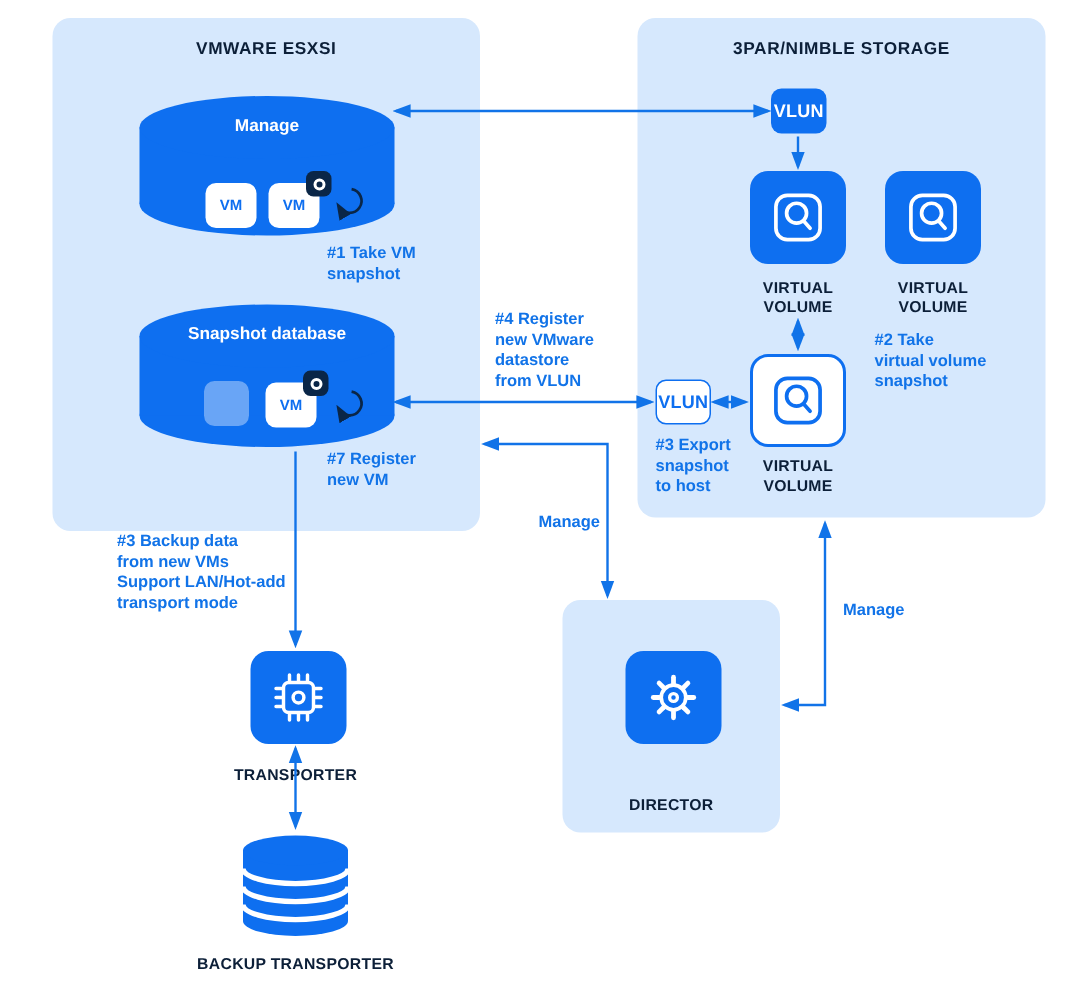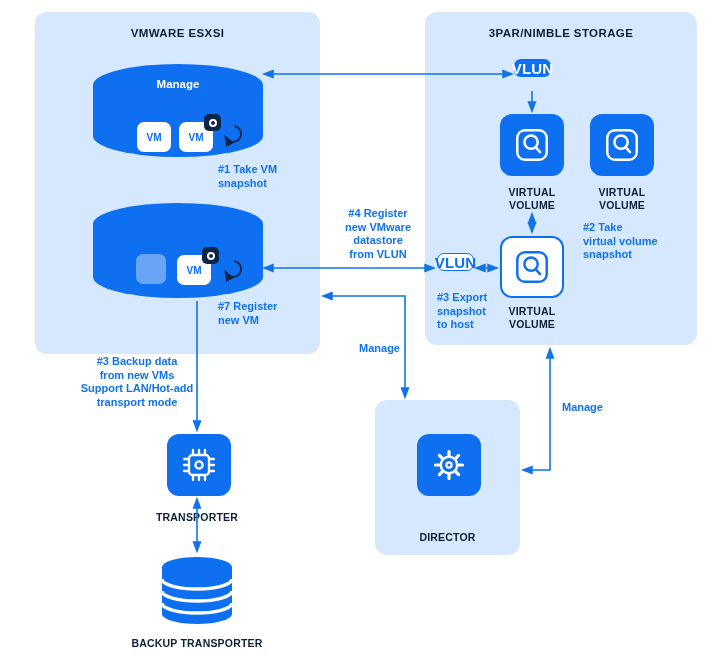--- a/index.html
+++ b/index.html
@@ -22,33 +22,33 @@
   .cyl-body{position:absolute;left:0;right:0;top:21px;bottom:21px;background:var(--blue);z-index:1;}
   .cyl-label{position:absolute;top:14px;left:0;right:0;text-align:center;color:#fff;
     font-size:11.5px;font-weight:bold;z-index:3;}
   .vm-box{position:absolute;width:34px;height:30px;background:#fff;border-radius:7px;
     display:flex;align-items:center;justify-content:center;font-size:10px;font-weight:bold;
     color:var(--blue);z-index:4;}
   .ghost{position:absolute;width:30px;height:30px;background:rgba(255,255,255,.38);border-radius:7px;z-index:4;}
   .badge{position:absolute;width:17px;height:17px;background:var(--navy);border-radius:5px;z-index:5;
     display:flex;align-items:center;justify-content:center;}
   .badge .ring{width:8px;height:8px;border:2px solid #fff;border-radius:50%;}
-  .vlun{position:absolute;width:37px;height:18px;border-radius:7px;display:flex;align-items:center;
-    justify-content:center;font-size:15px;font-weight:bold;letter-spacing:.2px;z-index:4;}
+  .vlun{position:absolute;width:37px;height:30px;border-radius:7px;display:flex;align-items:center;
+    justify-content:center;font-size:12px;font-weight:bold;letter-spacing:.2px;z-index:4;}
   .vlun.solid{background:var(--blue);color:#fff;}
   .vlun.outline{background:#fff;color:var(--blue);border:1.5px solid var(--blue);}
   .node{position:absolute;width:64px;height:62px;border-radius:12px;display:flex;
     align-items:center;justify-content:center;z-index:4;}
   .node.solid{background:var(--blue);}
   .node.outline{background:#fff;border:2px solid var(--blue);}
   .node-label{position:absolute;text-align:center;font-size:10.5px;font-weight:bold;
     color:var(--dark);line-height:13px;letter-spacing:.2px;}
   .step{position:absolute;font-size:11px;font-weight:bold;color:var(--arrow);
     line-height:13.5px;white-space:pre-line;}
-  .step.center{text-align:center;}
+  .step.center{}
   .step.right{text-align:right;}
   .overlay{position:absolute;left:0;top:0;pointer-events:none;z-index:10;}
   .arrow{stroke:var(--arrow);stroke-width:1.6;fill:none;}
   .loop{stroke:var(--navy);stroke-width:1.8;fill:none;}
 </style>
 </head>
 <body>
 
 <div class="stage">
 
@@ -75,20 +75,21 @@
     <span>VM</span>
   </div>
   <div class="badge" style="left:204px;top:114px;">
     <span class="ring"></span>
   </div>
 
   <div class="cylinder" style="left:93px;top:203px;width:170px;height:95px;">
     <div class="cyl-bottom"></div>
     <div class="cyl-body"></div>
     <div class="cyl-top"></div>
+    <div class="cyl-label">Snapshot database</div>
   </div>
   <div class="ghost" style="left:136px;top:254px;"></div>
   <div class="vm-box" style="left:177px;top:255px;">
     <span>VM</span>
   </div>
   <div class="badge" style="left:202px;top:247px;">
     <span class="ring"></span>
   </div>
 
   <div class="step" style="left:218px;top:163px;width:100px;">#1 Take VM

